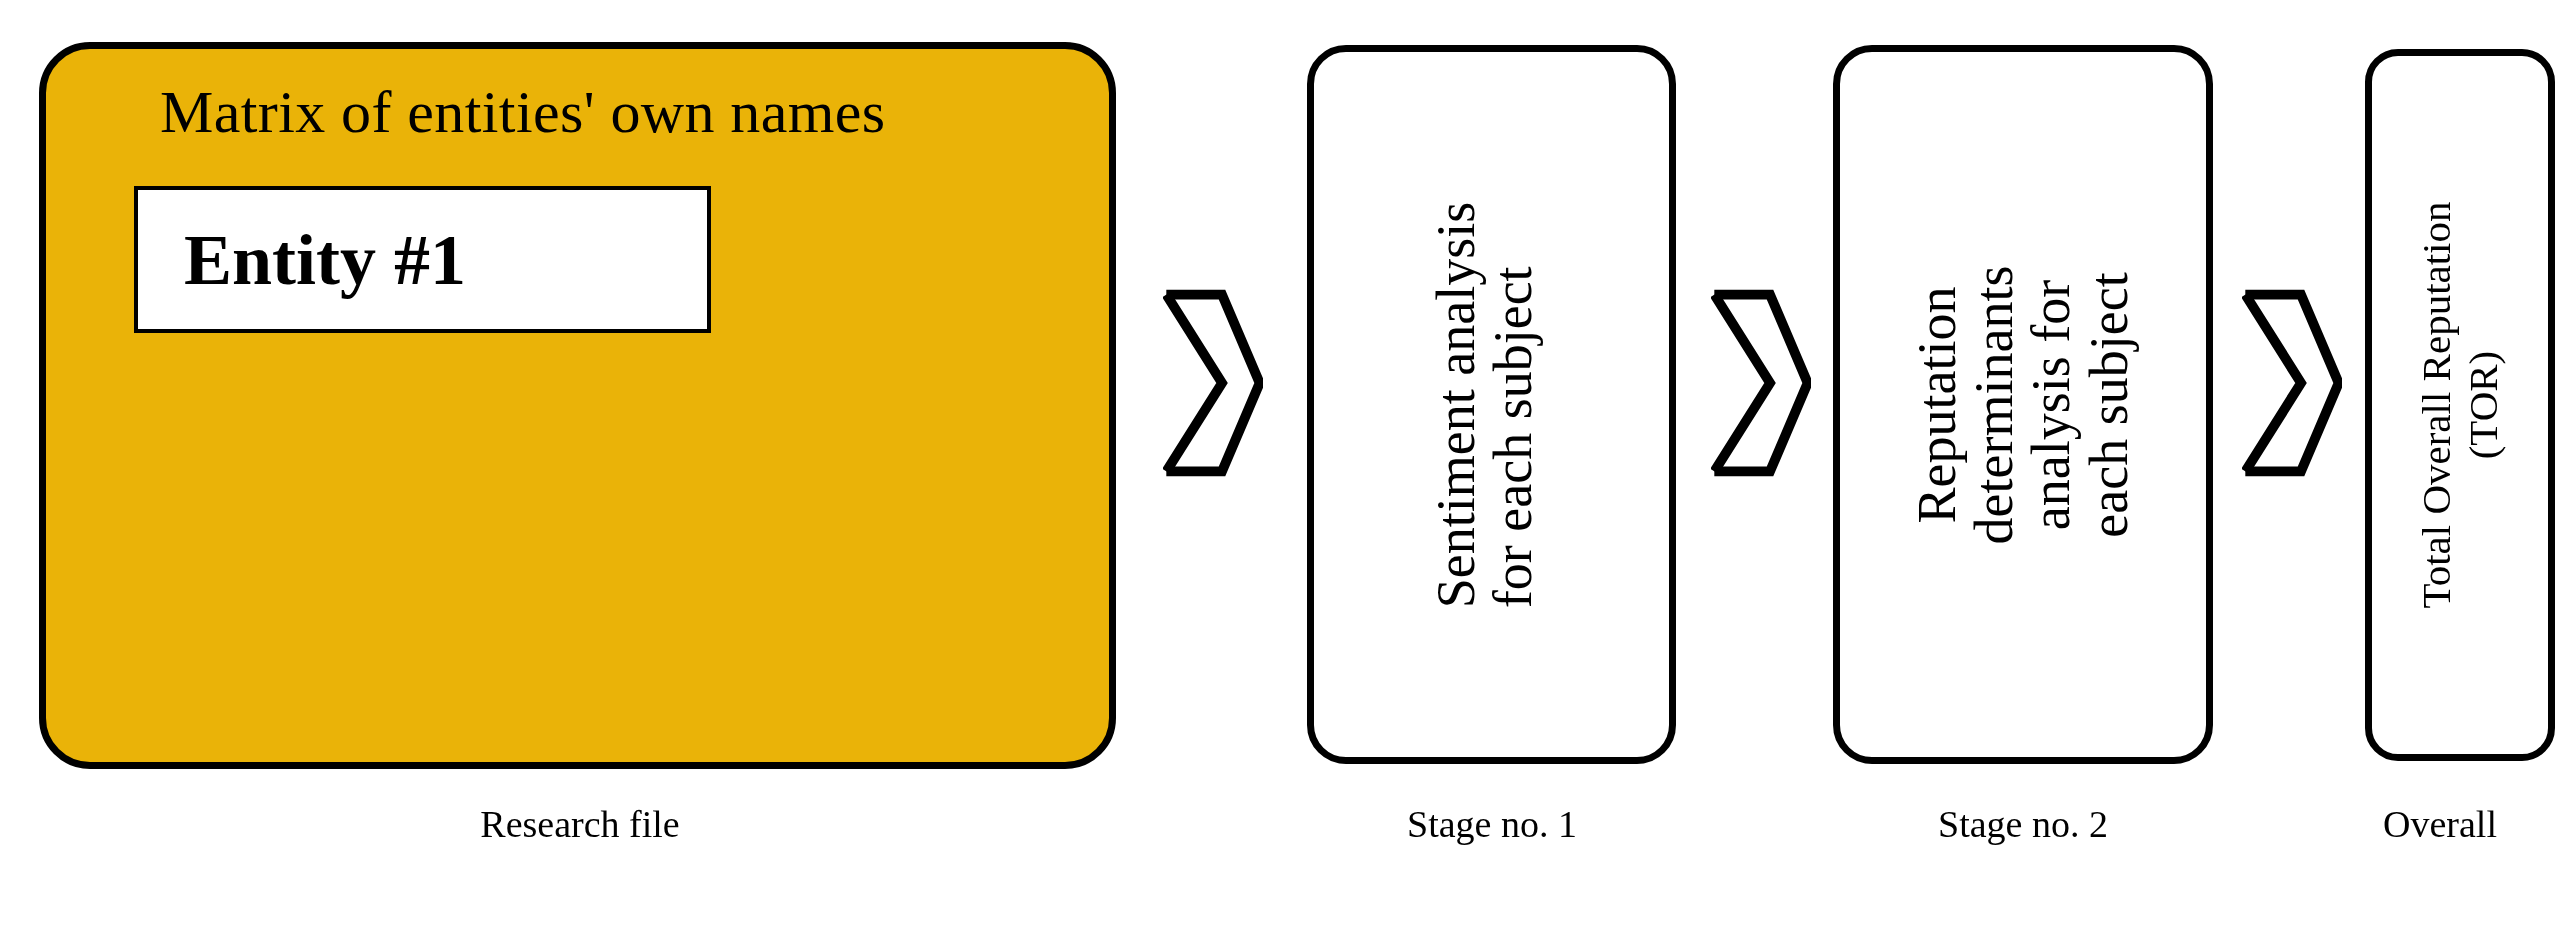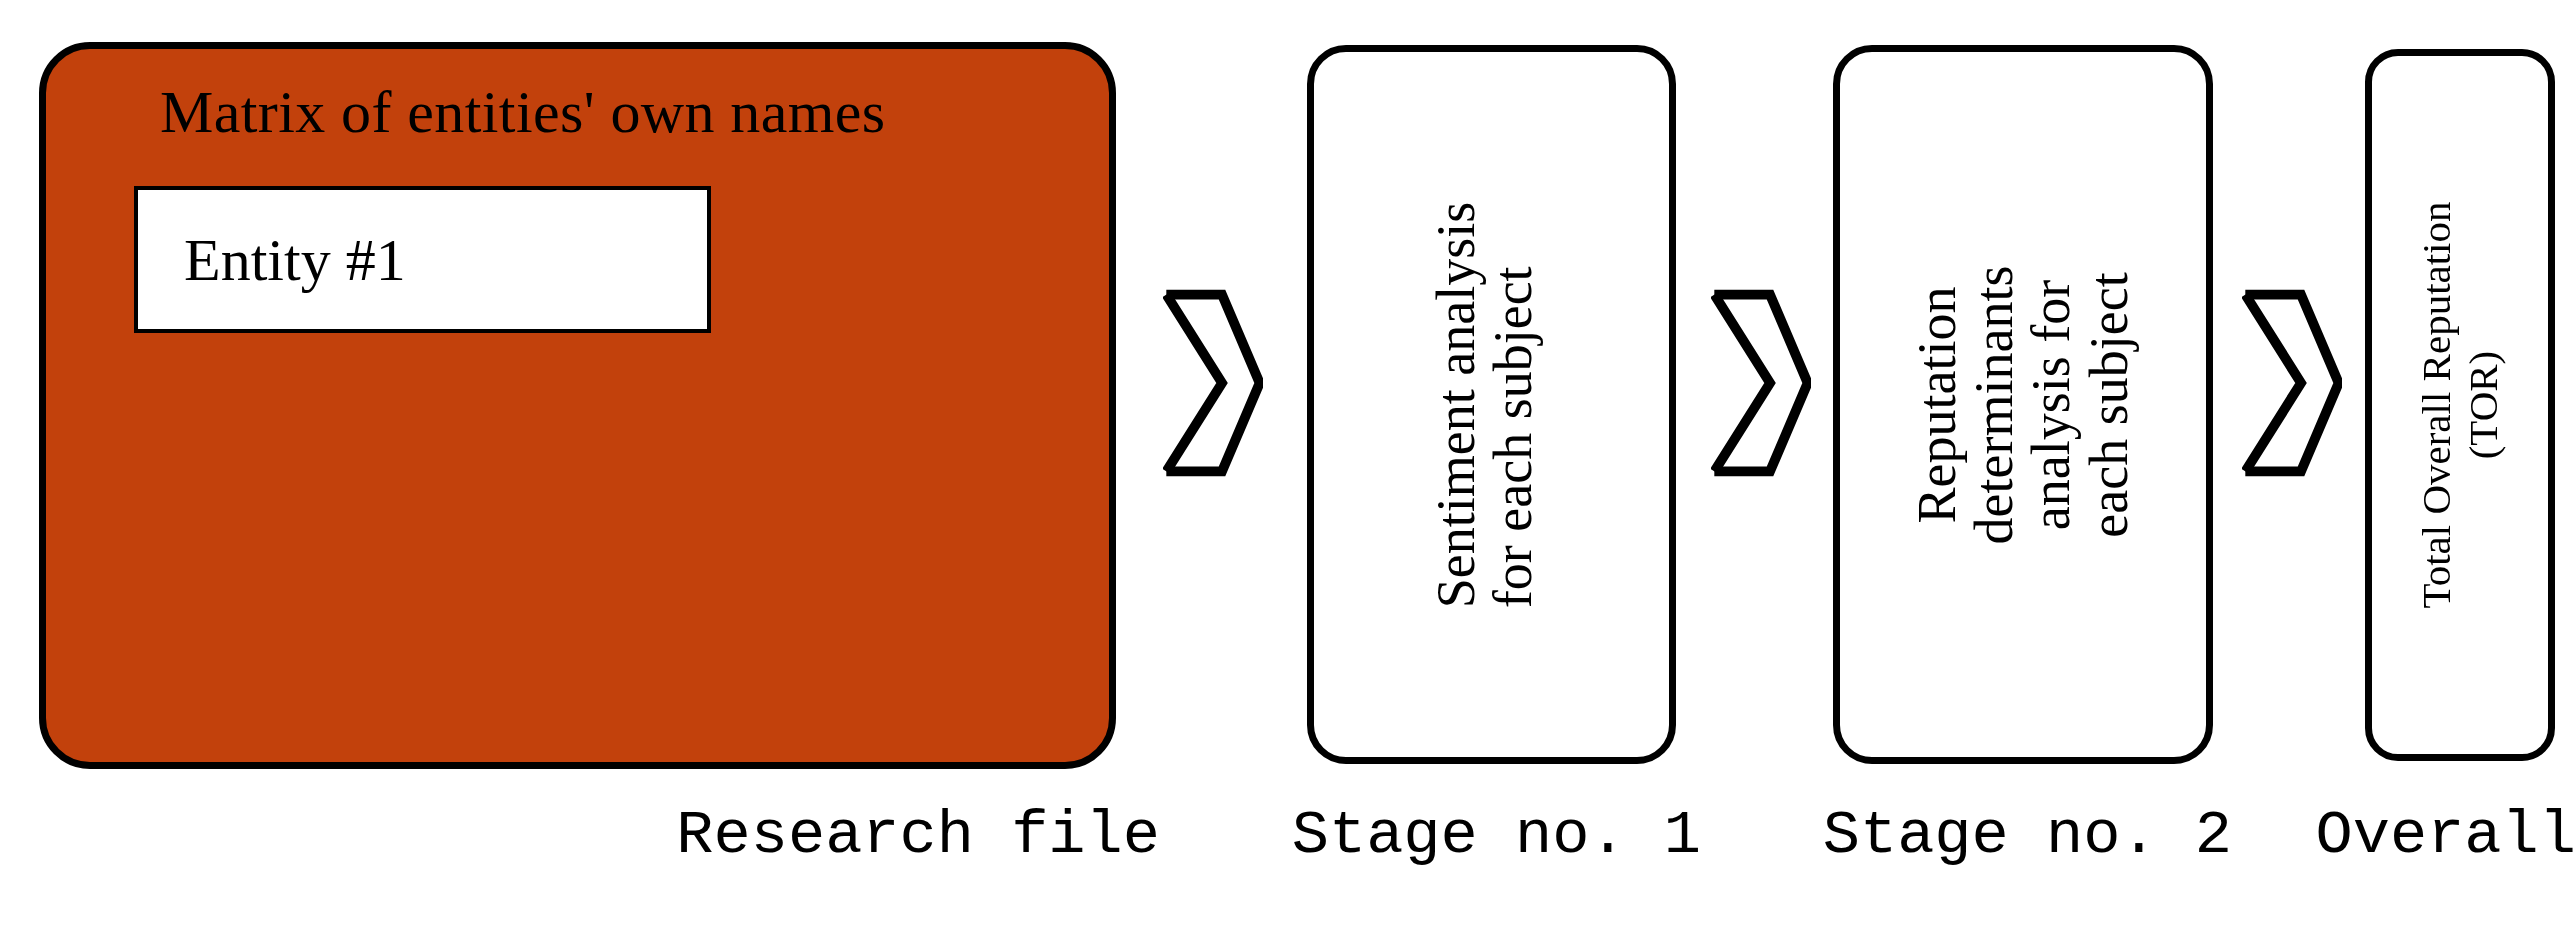--- a/index.html
+++ b/index.html
@@ -22,21 +22,21 @@
   
   .research-file {
     position: absolute;
     left: 39px;
     top: 42px;
     width: 1077px;
     height: 727px;
     border: 7.4px solid #000000;
     border-radius: 51px;
     box-sizing: border-box;
-    background: #c2410c;
+    background: #eab308;
   }
   .matrix-title {
     position: absolute;
     left: 114px;
     top: 33px;
     font-size: 60px;
     line-height: 1;
     white-space: nowrap;
     letter-spacing: 0.4px;
   }
@@ -47,23 +47,24 @@
     height: 147px;
     border: 4.1px solid #000000;
     box-sizing: border-box;
     background: #ffffff;
   }
   .entity-box .entity-label {
     position: absolute;
     left: 46px;
     top: 50%;
     transform: translateY(-50%);
-    font-size: 60px;
+    font-size: 72px;
     line-height: 1;
     white-space: nowrap;
+    font-weight: bold;
   }
   .entity-1 { top: 137px; }
   .entity-2 { top: 328px; }
   .entity-3 { top: 511px; }
 
   
   .stage-box {
     position: absolute;
     border: 7.4px solid #000000;
     border-radius: 39px;
@@ -123,25 +124,24 @@
     height: 190px;
   }
   .chevron svg { display: block; width: 100%; height: 100%; }
   .chev1 { left: 1163px; top: 288px; }
   .chev2 { left: 1711px; top: 288px; }
   .chev3 { left: 2242px; top: 288px; }
 
   
   .caption {
     position: absolute;
-    font-size: 62px;
+    font-size: 38px;
     line-height: 1;
     white-space: nowrap;
-    text-align: right;
-    font-family: Liberation Mono, monospace;
+    text-align: center;
   }
   .cap-research { left: 0px;    top: 805px; width: 1160px; }
   .cap-stage1   { left: 1283px; top: 805px; width: 418px;  }
   .cap-stage2   { left: 1814px; top: 805px; width: 418px;  }
   .cap-ranking  { left: 2304px; top: 805px; width: 272px;  }
 </style>
 </head>
 <body>
 
 <div id="canvas">

